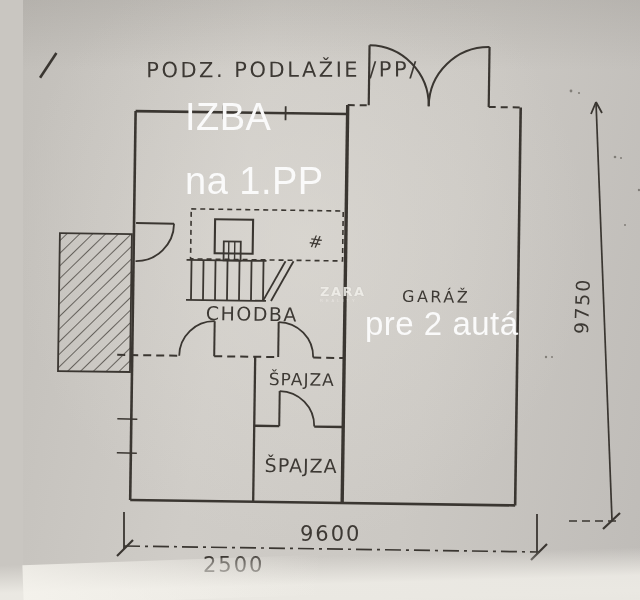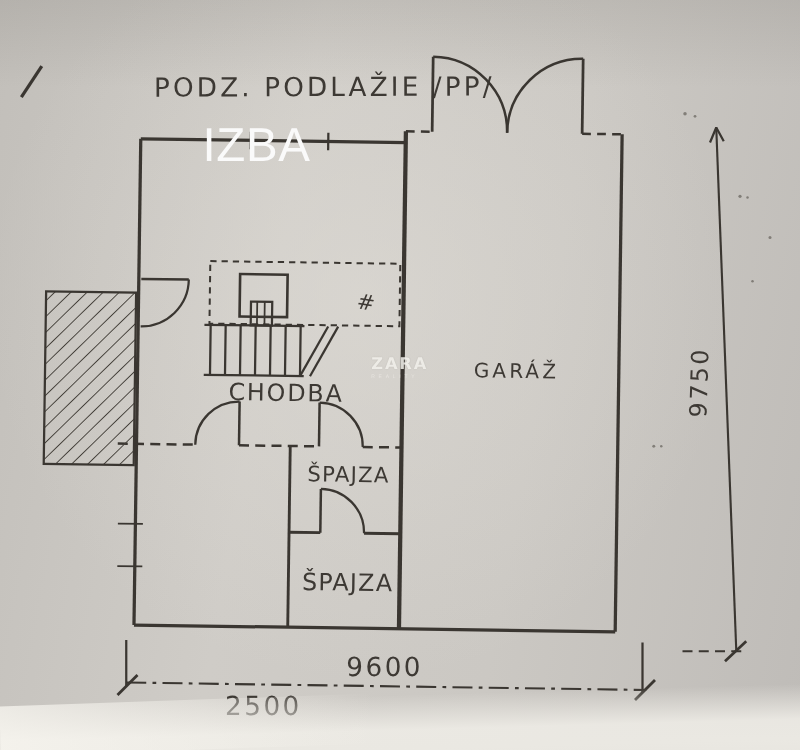--- a/index.html
+++ b/index.html
@@ -7,20 +7,21 @@
     width:640px;height:600px;overflow:hidden;position:relative;
     font-family:"Liberation Sans", sans-serif;
     background:#c9c6c1;
   }
   
   .photo{
     position:absolute;inset:0;
     background:
       radial-gradient(ellipse at 45% 40%, rgba(224,221,215,.55) 0%, rgba(224,221,215,0) 60%),
       linear-gradient(100deg,#c2bfba 0%,#cfccc7 35%,#cbc8c3 65%,#bfbcb8 100%);
+    margin-left: 23px;
   }
   .photo-darktop{
     position:absolute;left:0;top:0;width:640px;height:70px;
     background:linear-gradient(to bottom, rgba(120,116,110,.18), rgba(120,116,110,0));
   }
   svg.plan{position:absolute;left:0;top:0;}
   .ink{stroke:#3a3631;fill:none;}
   text.ink-text{fill:#3d3934;stroke:none;font-family:"DejaVu Sans",sans-serif;}
   
   .annot{
@@ -182,20 +183,22 @@
       <circle cx="592" cy="157" r="1.3"></circle>
         <circle cx="598" cy="158" r="1"></circle>
       <circle cx="616" cy="190" r="1.2"></circle>
       <circle cx="523" cy="357" r="1.2"></circle>
         <circle cx="529" cy="357" r="1"></circle>
       <circle cx="602" cy="225" r="1"></circle>
     </g>
   </svg>
 
   <div class="annot izba1">IZBA</div>
+  <div class="annot izba2">na 1.PP</div>
+  <div class="annot garage">pre 2 autá</div>
 
   <div class="watermark">
     <div class="wm1">ZARA</div>
     <div class="wm2">REALITY</div>
   </div>
 
   <div class="bottom-glow"></div>
   <div class="bottom-glow-left"></div>
 </div>
 

